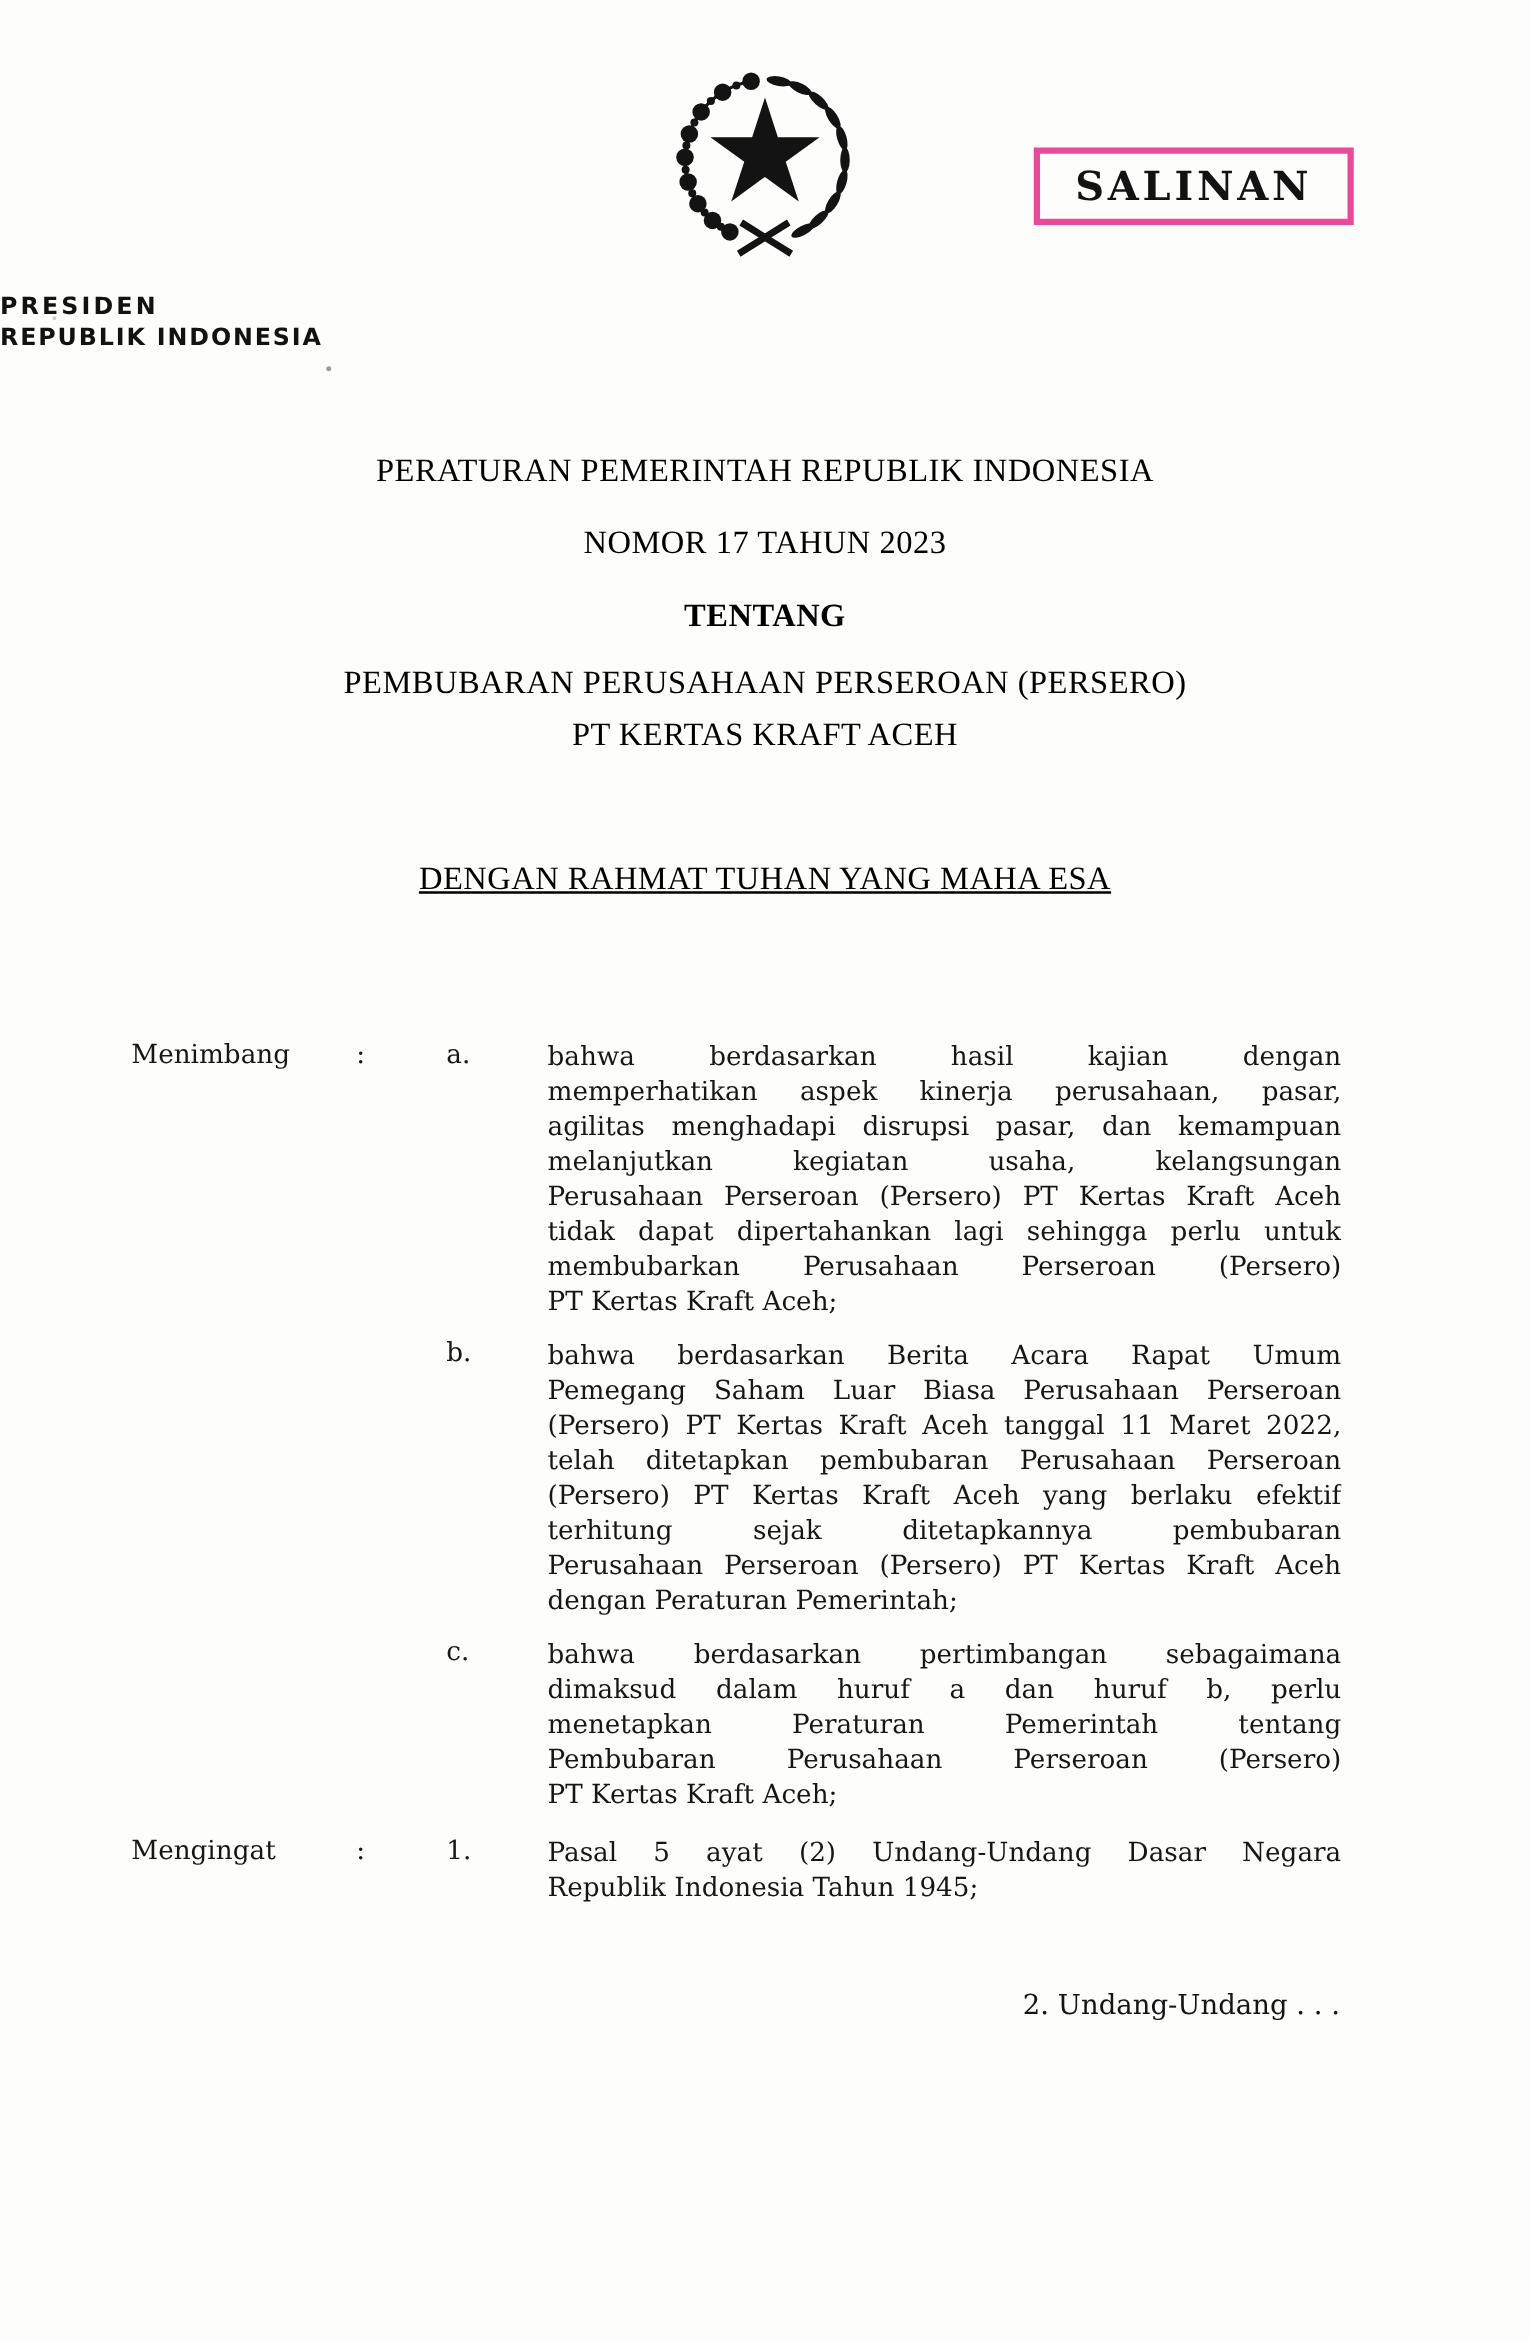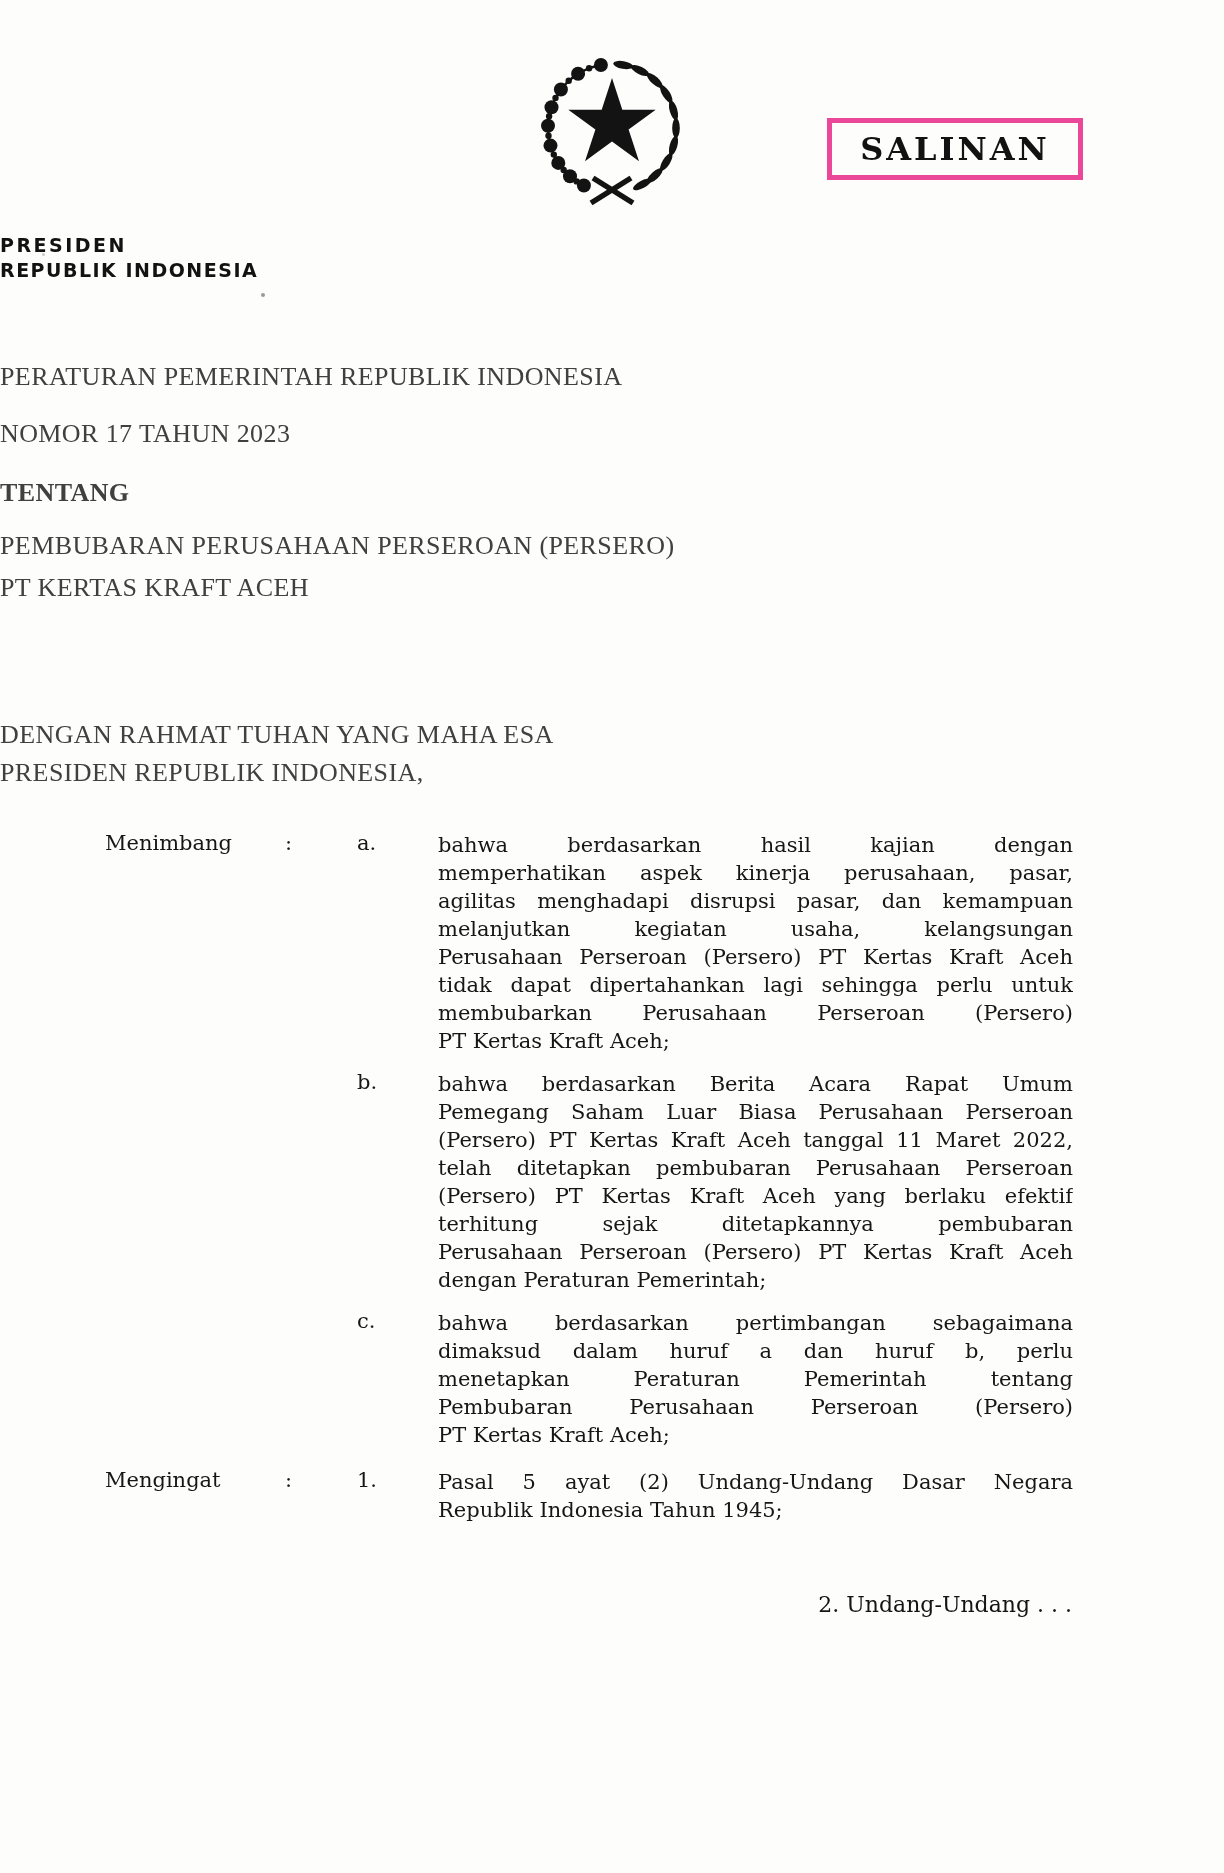--- a/index.html
+++ b/index.html
@@ -23,29 +23,29 @@
   
   .stamp {
     position:absolute; top:118px; left:827px; width:246px; height:52px;
     border:5px solid #ec4899;
     display:flex; align-items:center; justify-content:center;
     font-family:"DejaVu Serif", serif; font-weight:bold;
     font-size:32px; letter-spacing:3px; color:#121212;
   }
 
   
-  .hline { position:absolute; left:0; width:100%; 
+  .hline { position:absolute; left:0; width:100%; text-align:center;
            font-family:"Liberation Serif", serif; font-size:26px;
-           letter-spacing:0.4px; color:#404040; }
+           letter-spacing:0.4px; color:#000000; }
   .t1 { top:362px; }
   .t2 { top:419px; }
   .t3 { top:478px;font-weight:bold; }
   .t4 { top:531px; }
   .t5 { top:573px; }
-  .inv { top:720px; }
+  .inv { top:688px;text-decoration:underline; }
   .auth { top:758px; }
 
   
   .section { position:absolute; left:0; width:1224px; font-size:21px; }
   .sec-menimbang { top:831px; }
   .sec-mengingat { top:1468px; }
   .sec-label { position:absolute; left:105px; top:0; white-space:nowrap; }
   .sec-colon { position:absolute; left:285px; top:0; }
   .sec-items { position:absolute; left:357px; top:0; width:716px; }
   .item { position:relative; margin-bottom:15px; }
@@ -117,21 +117,20 @@
     <span>SALINAN</span>
   </div>
 
   <div class="hline t1">PERATURAN PEMERINTAH REPUBLIK INDONESIA</div>
   <div class="hline t2">NOMOR 17 TAHUN 2023</div>
   <div class="hline t3">TENTANG</div>
   <div class="hline t4">PEMBUBARAN PERUSAHAAN PERSEROAN (PERSERO)</div>
   <div class="hline t5">PT KERTAS KRAFT ACEH</div>
 
   <div class="hline inv">DENGAN RAHMAT TUHAN YANG MAHA ESA</div>
-  <div class="hline auth">PRESIDEN REPUBLIK INDONESIA,</div>
 
   <div class="section sec-menimbang">
     <div class="sec-label">Menimbang</div>
     <div class="sec-colon">:</div>
     <div class="sec-items">
       <div class="item">
         <div class="item-marker">a.</div>
         <div class="item-lines">
           <div class="jline">bahwa berdasarkan hasil kajian dengan</div>
           <div class="jline">memperhatikan aspek kinerja perusahaan, pasar,</div>

